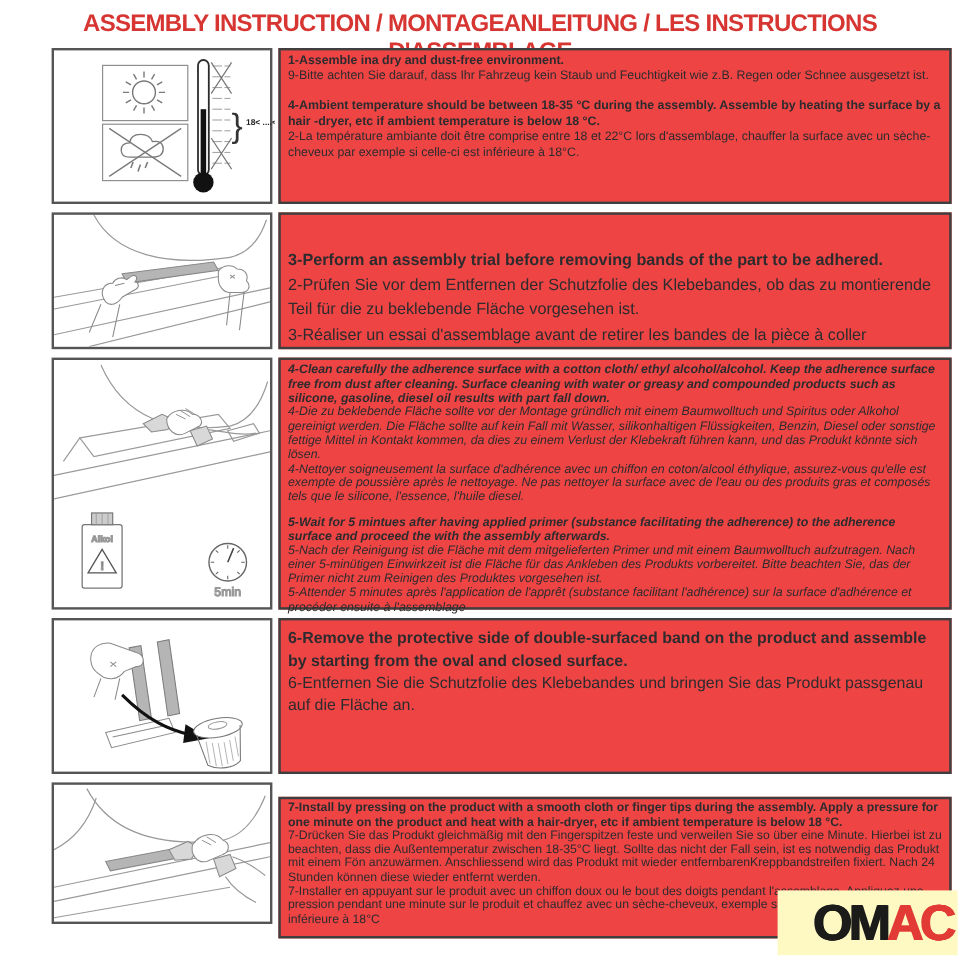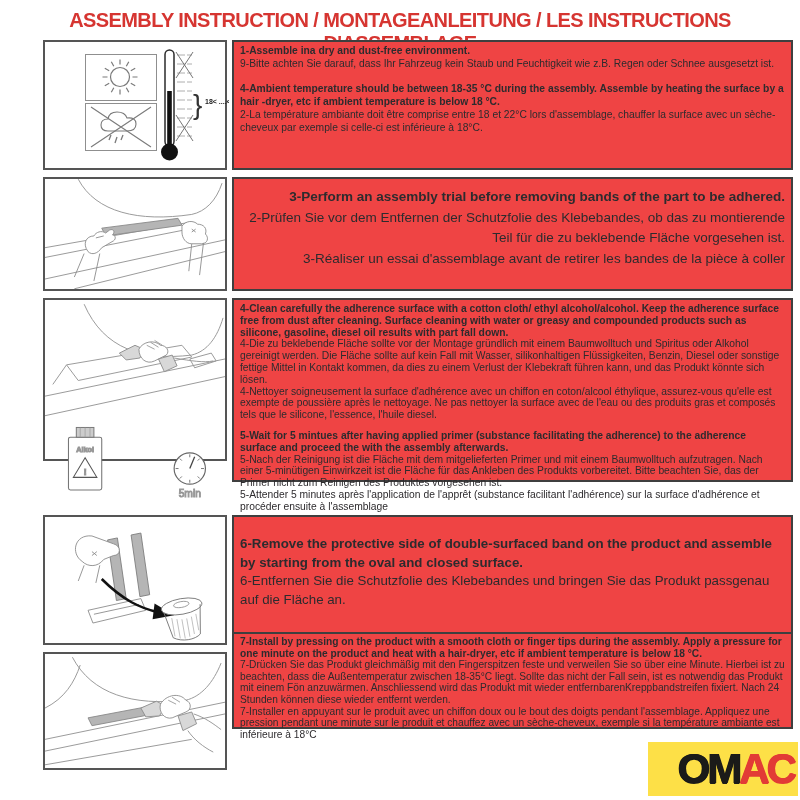--- a/index.html
+++ b/index.html
@@ -15,29 +15,29 @@
   .icon-box {
     position:absolute; left:43px; width:184px; border:2px solid #555;
     background:#fff;
   }
   .text-box {
     position:absolute; left:232px; width:561px; border:2px solid #3f3f3f;
     background:#ef4444; padding:2px 6px 0 6px;
   }
   .t-sm { font-size:10.3px; line-height:13.1px; }
   .t-xs { font-size:10.3px; line-height:11.8px; padding-top:3px; }
-  .t-lg { font-size:13.5px; line-height:20.5px; padding-top:8px;text-align:right; }
-  .t-md { font-size:13.3px; line-height:18.5px; padding-top:18px; }
+  .t-lg { font-size:13.5px; line-height:20.5px; padding-top:28px; }
+  .t-md { font-size:13.3px; line-height:18.5px; padding-top:6px; }
   .t-x5 { font-size:10.2px; line-height:11.6px; padding-top:2px; }
   .en { font-weight:bold; }
   .gap12 { height:12px; } .gap10 { height:9px; }
   .mini-box { position:absolute; border:1px solid #8f8f8f; background:#fff; }
   .logo {
     position:absolute; left:648px; top:742px; width:150px; height:54px;
-    background:#fde047; display:flex; align-items:center; justify-content:flex-end;
+    background:#fef9c3; display:flex; align-items:center; justify-content:flex-end;
     font-size:42px; font-weight:bold; letter-spacing:-3px; line-height:1;
     padding-right:4px;
   }
   .logo span { text-shadow:0.7px 0 currentColor, -0.7px 0 currentColor, 0 0.7px currentColor; }
   .logo .om { color:#1b1b19; }
   .logo .ac { color:#e23b36; }
   svg { display:block; }
 </style>
 </head>
 <body>
@@ -93,21 +93,21 @@
       <path d="M140,48 C144,42 152,42 156,46 C162,46 166,50 164,56 C168,60 166,66 160,66 L150,66 C144,66 140,60 140,54 Z" fill="#fff" stroke="#8a8a8a" stroke-width="0.9"></path>
       <path d="M150,66 L147,94 M162,65 L158,98 M150,54 l4,-3 M150,51 l4,3" stroke="#8a8a8a" stroke-width="0.9"></path>
     </svg>
   </div>
   <div class="text-box t-lg" style="top:177px;height:114px;">
     <div class="en">3-Perform an assembly trial before removing bands of the part to be adhered.</div>
     <div>2-Prüfen Sie vor dem Entfernen der Schutzfolie des Klebebandes, ob das zu montierende Teil für die zu beklebende Fläche vorgesehen ist.</div>
     <div>3-Réaliser un essai d'assemblage avant de retirer les bandes de la pièce à coller</div>
   </div>
 
-  <div class="icon-box" style="top:298px;height:163px;">
+  <div class="icon-box" style="top:298px;height:210px;">
     <svg width="180" height="206" viewBox="0 0 184 206" fill="none" stroke="#999" stroke-width="1">
       <path d="M40,2 C60,48 100,60 150,54"></path>
       <path d="M150,54 C166,50 176,36 182,16"></path>
       <polygon points="22,64 140,44 150,56 34,80" stroke="#9a9a9a"></polygon>
       <path d="M148,58 L170,52 L175,60 L153,67 Z"></path>
       <path d="M0,96 L184,58 M0,116 L184,76 M8,84 L22,64"></path>
       <polygon points="76,52 92,44 101,48 97,57 83,59" fill="#d8d8d8" stroke="#8a8a8a" stroke-width="0.9"></polygon>
       <path d="M96,48 C100,40 112,38 118,44 C124,44 128,50 124,54 L112,60 C104,64 96,58 96,48 Z" fill="#fff" stroke="#8a8a8a" stroke-width="0.9"></path>
       <path d="M104,44 L112,48 M108,41 L116,46 M112,39 L120,44" stroke="#8a8a8a" stroke-width="0.8"></path>
       <polygon points="116,58 130,54 135,65 122,71" fill="#d8d8d8" stroke="#8a8a8a" stroke-width="0.9"></polygon>
@@ -121,21 +121,21 @@
       <text x="41" y="176.5" font-size="10" font-weight="bold" fill="#555" text-anchor="middle" font-family="Liberation Sans, sans-serif">!</text>
 
       <circle cx="148" cy="170" r="16" fill="#fff" stroke="#666" stroke-width="1.2"></circle>
       <g stroke="#666" stroke-width="0.9">
         <path d="M148,155.5v3 M148,181.5v3 M133.5,170h3 M159.5,170h3 M137.8,159.8l2.1,2.1 M156.1,178.1l2.1,2.1 M158.2,159.8l-2.1,2.1 M139.9,178.1l-2.1,2.1"></path>
       </g>
       <path d="M148,170 L153,158" stroke="#444" stroke-width="1.3"></path>
       <text x="148" y="199" font-size="10.5" fill="#222" text-anchor="middle" font-family="Liberation Sans, sans-serif">5min</text>
     </svg>
   </div>
-  <div class="text-box t-xs" style="top:298px;height:184px;">
+  <div class="text-box t-xs" style="top:298px;height:210px;font-style:italic;">
     <div class="en">4-Clean carefully the adherence surface with a cotton cloth/ ethyl alcohol/alcohol. Keep the adherence surface free from dust after cleaning. Surface cleaning with water or greasy and compounded products such as silicone, gasoline, diesel oil results with part fall down.</div>
     <div>4-Die zu beklebende Fläche sollte vor der Montage gründlich mit einem Baumwolltuch und Spiritus oder Alkohol gereinigt werden. Die Fläche sollte auf kein Fall mit Wasser, silikonhaltigen Flüssigkeiten, Benzin, Diesel oder sonstige fettige Mittel in Kontakt kommen, da dies zu einem Verlust der Klebekraft führen kann, und das Produkt könnte sich lösen.</div>
     <div>4-Nettoyer soigneusement la surface d'adhérence avec un chiffon en coton/alcool éthylique, assurez-vous qu'elle est exempte de poussière après le nettoyage. Ne pas nettoyer la surface avec de l'eau ou des produits gras et composés tels que le silicone, l'essence, l'huile diesel.</div>
     <div class="gap10"></div>
     <div class="en">5-Wait for 5 mintues after having applied primer (substance facilitating the adherence) to the adherence surface and proceed the with the assembly afterwards.</div>
     <div>5-Nach der Reinigung ist die Fläche mit dem mitgelieferten Primer und mit einem Baumwolltuch aufzutragen. Nach einer 5-minütigen Einwirkzeit ist die Fläche für das Ankleben des Produkts vorbereitet. Bitte beachten Sie, das der Primer nicht zum Reinigen des Produktes vorgesehen ist.</div>
     <div>5-Attender 5 minutes après l'application de l'apprêt (substance facilitant l'adhérence) sur la surface d'adhérence et procéder ensuite à l'assemblage</div>
   </div>
 
   <div class="icon-box" style="top:515px;height:130px;">
@@ -173,21 +173,21 @@
       <path d="M0,54 C20,44 30,28 36,10"></path>
       <path d="M0,86 L184,48 M0,98 L184,60 M0,112 L150,86"></path>
       <polygon points="44,64 118,50 122,58 48,72" fill="#b5b5b5" stroke="#878787" stroke-width="0.9"></polygon>
       <polygon points="98,54 114,47 123,52 117,62 103,63" fill="#d8d8d8" stroke="#8a8a8a" stroke-width="0.9"></polygon>
       <path d="M118,50 C124,40 138,38 144,46 C150,48 150,56 144,58 L130,64 C122,66 116,58 118,50 Z" fill="#fff" stroke="#8a8a8a" stroke-width="0.9"></path>
       <path d="M126,46 L134,50 M130,43 L138,48" stroke="#8a8a8a" stroke-width="0.8"></path>
       <polygon points="136,62 150,58 155,70 141,77" fill="#d8d8d8" stroke="#8a8a8a" stroke-width="0.9"></polygon>
       <path d="M152,60 C164,64 172,70 180,76 M146,77 C152,86 162,94 172,99" stroke="#9a9a9a"></path>
     </svg>
   </div>
-  <div class="text-box t-x5" style="top:632px;height:97px;">
+  <div class="text-box t-x5" style="top:664px;height:118px;">
     <div class="en">7-Install by pressing on the product with a smooth cloth or finger tips during the assembly. Apply a pressure for one minute on the product and heat with a hair-dryer, etc if ambient temperature is below 18 °C.</div>
     <div>7-Drücken Sie das Produkt gleichmäßig mit den Fingerspitzen feste und verweilen Sie so über eine Minute. Hierbei ist zu beachten, dass die Außentemperatur zwischen 18-35°C liegt. Sollte das nicht der Fall sein, ist es notwendig das Produkt mit einem Fön anzuwärmen. Anschliessend wird das Produkt mit wieder entfernbarenKreppbandstreifen fixiert. Nach 24 Stunden können diese wieder entfernt werden.</div>
     <div>7-Installer en appuyant sur le produit avec un chiffon doux ou le bout des doigts pendant l'assemblage. Appliquez une pression pendant une minute sur le produit et chauffez avec un sèche-cheveux, exemple si la température ambiante est inférieure à 18°C</div>
   </div>
 
   <div class="logo">
     <span class="om">OM</span>
       <span class="ac">AC</span>
   </div>
 

